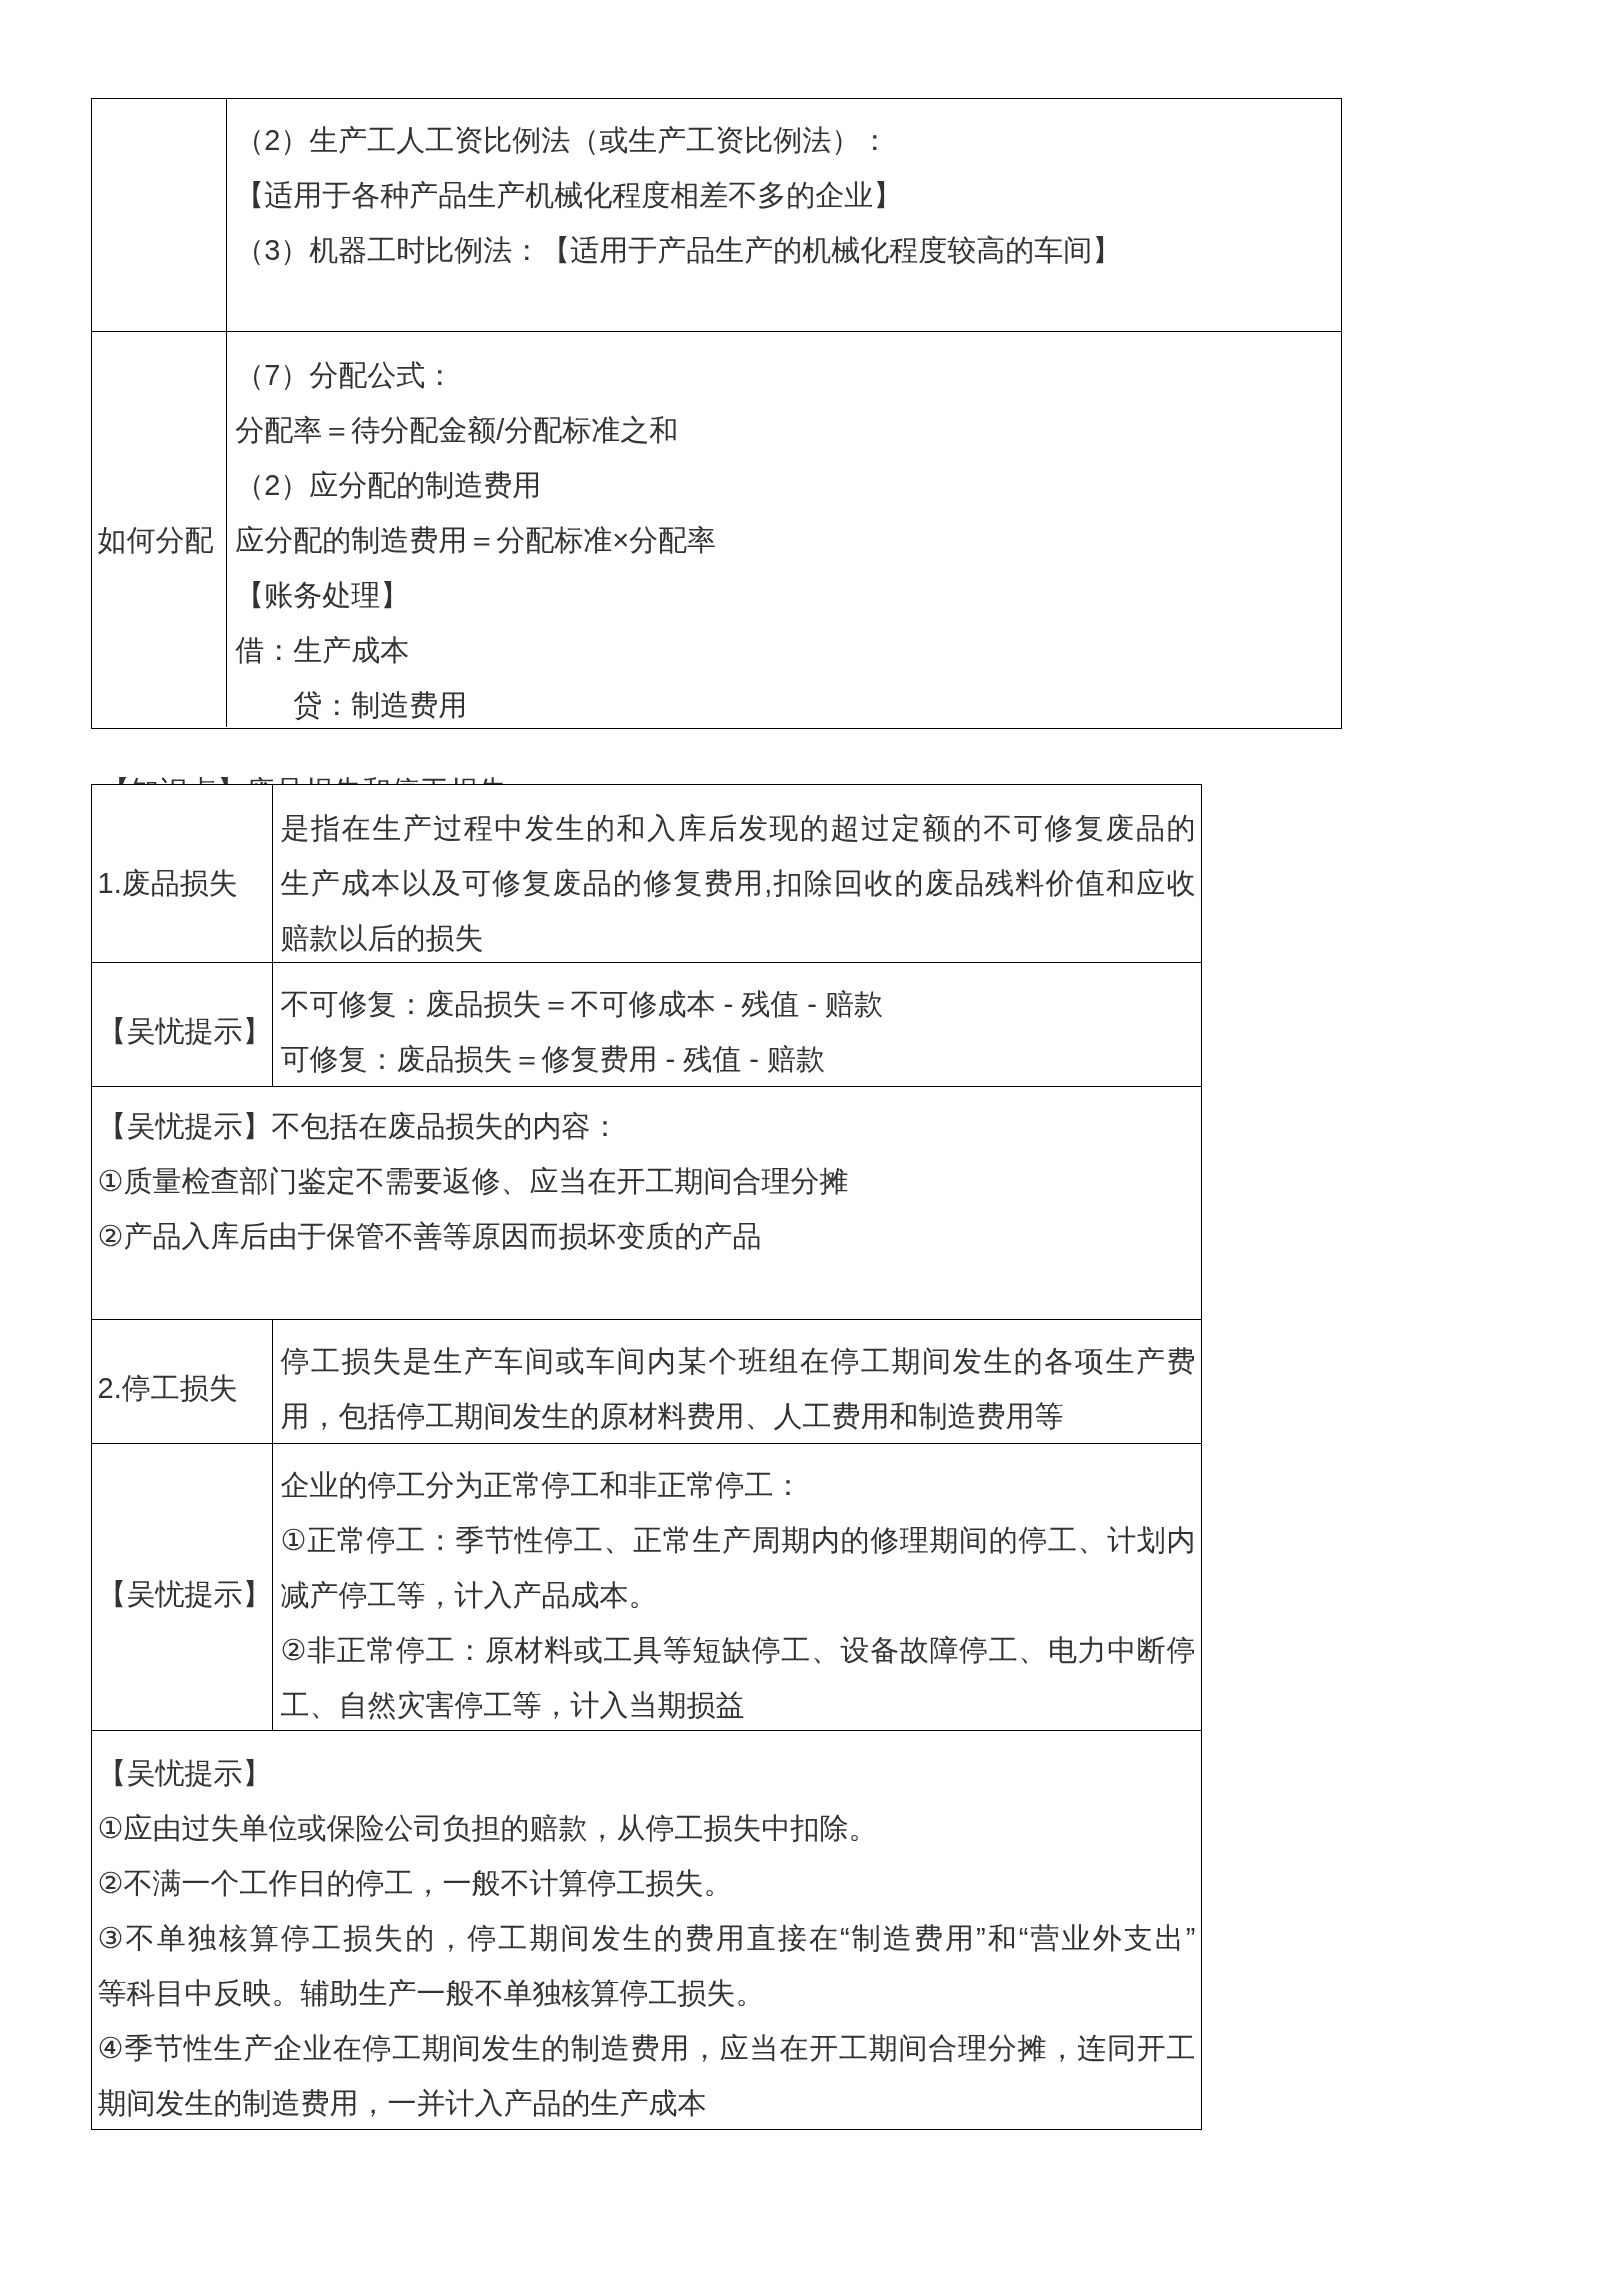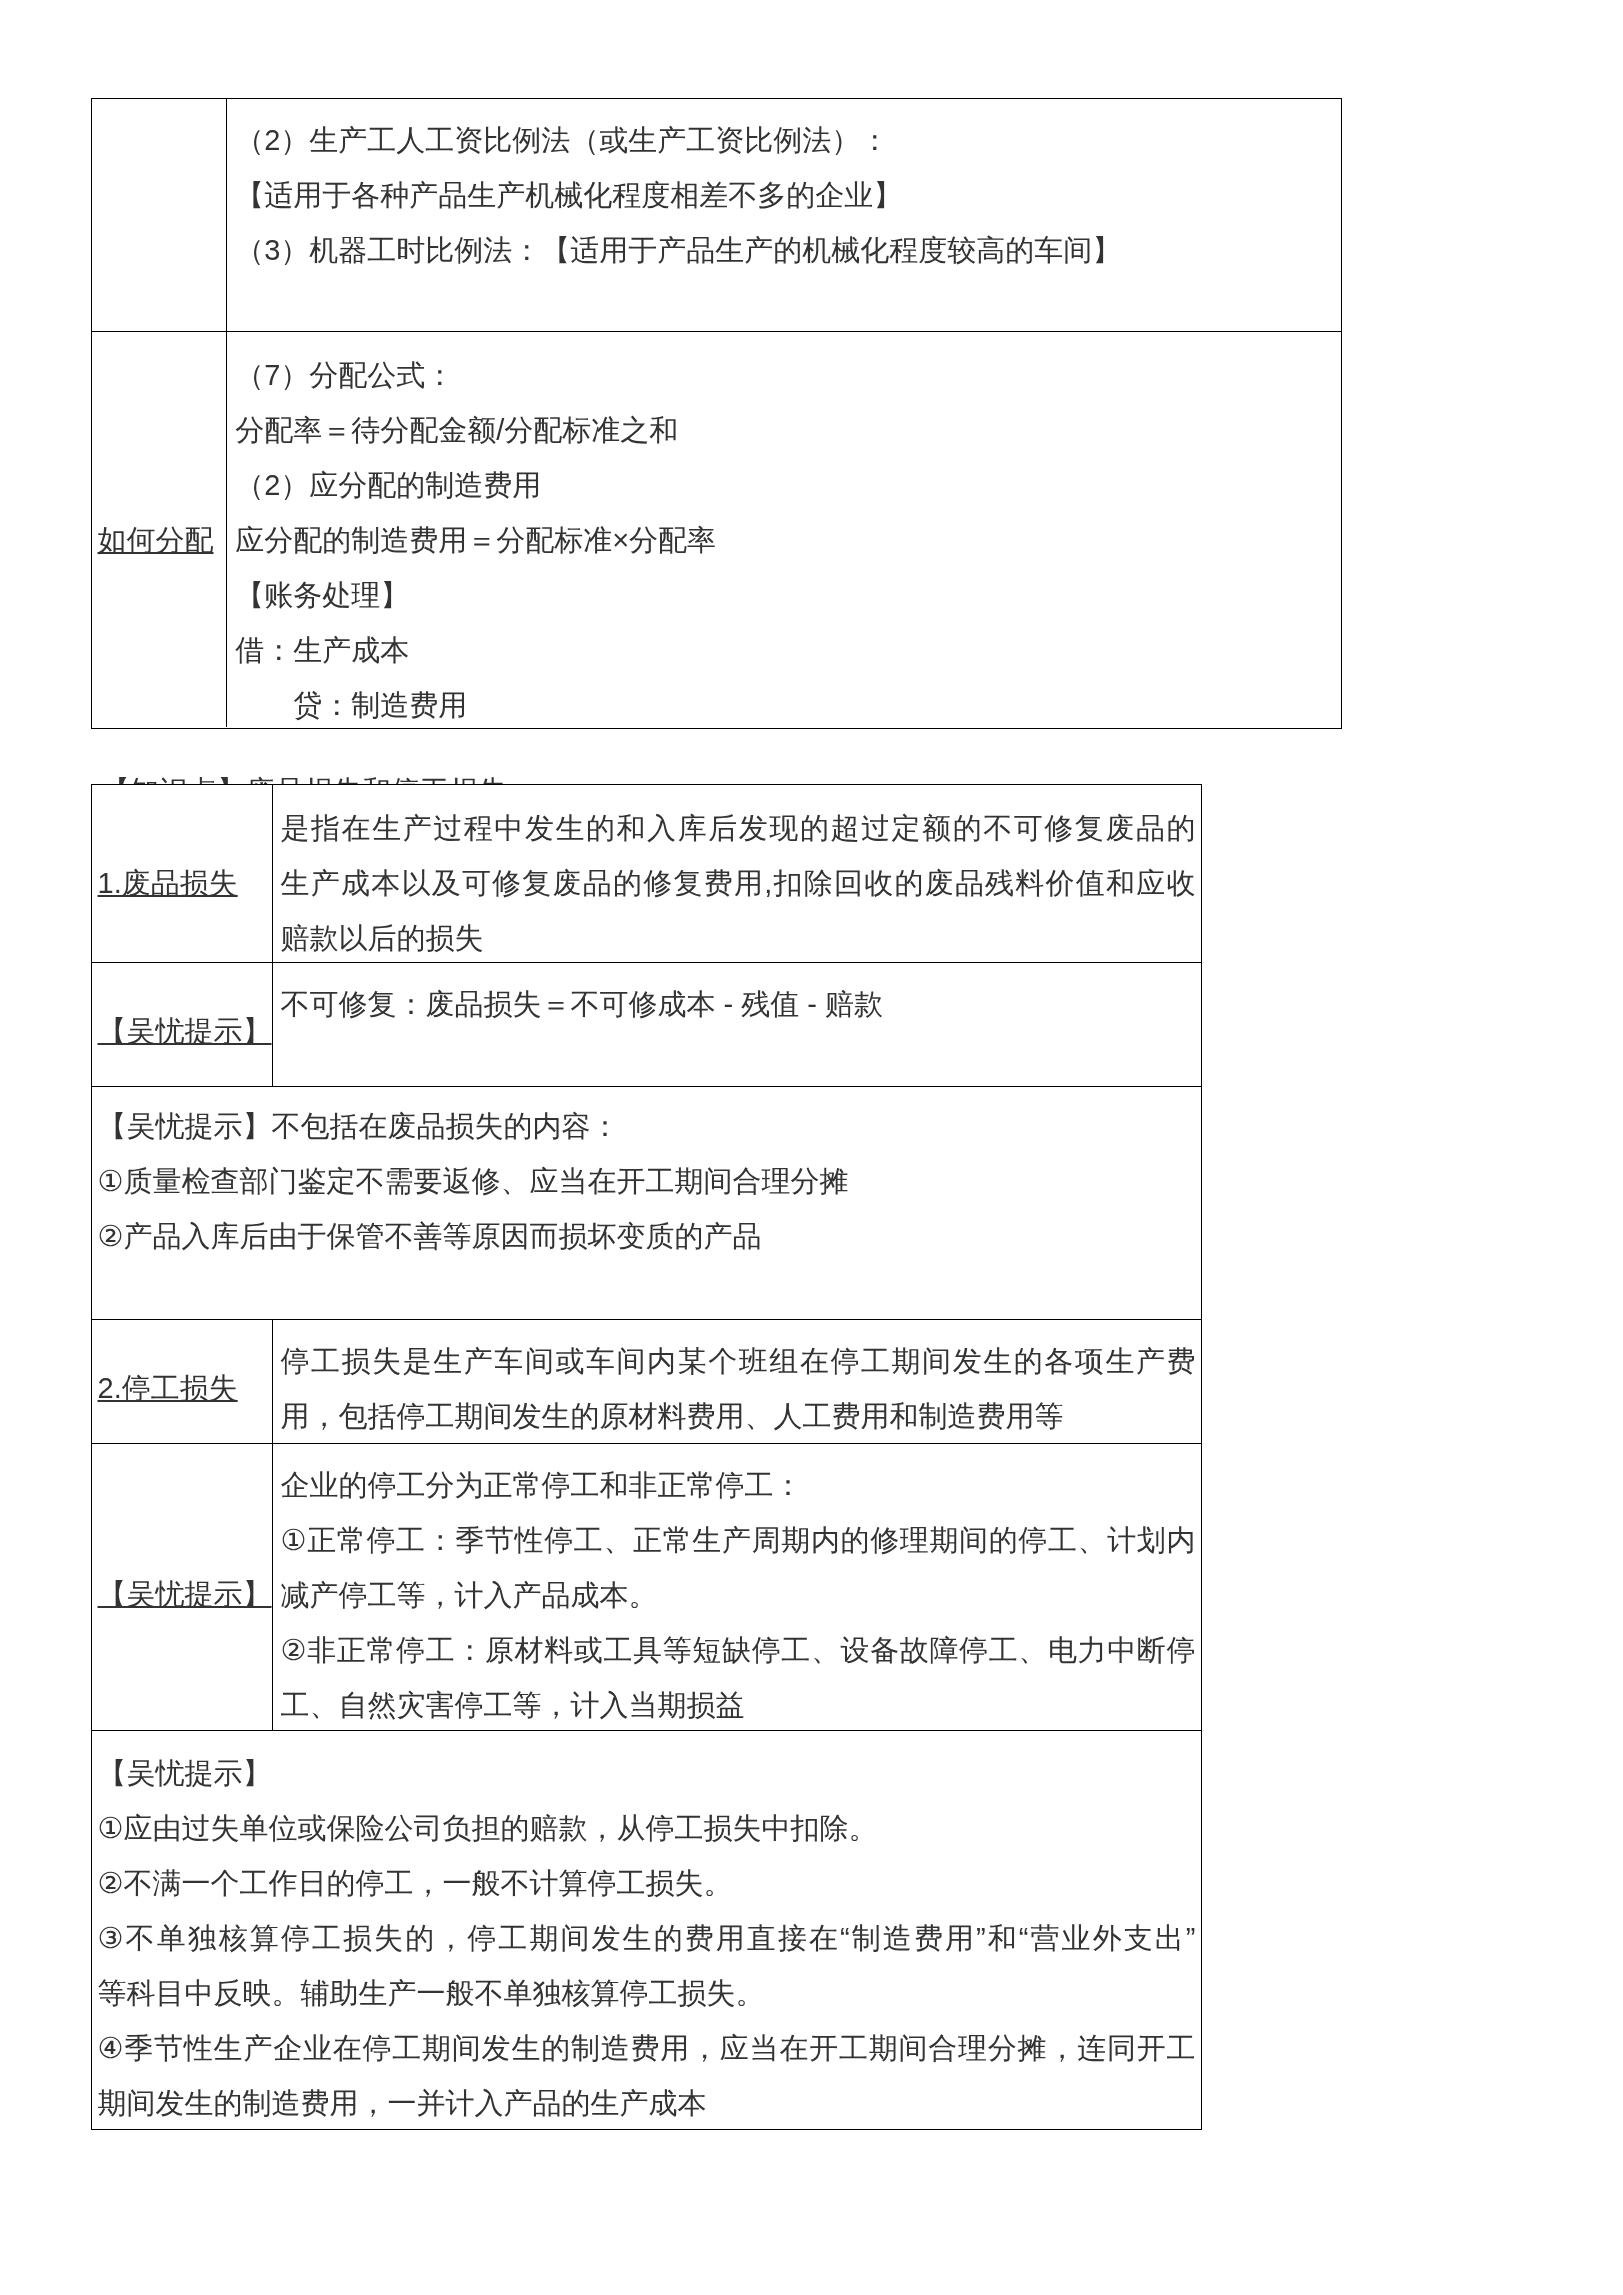--- a/index.html
+++ b/index.html
@@ -6,21 +6,21 @@
   body {
     width: 1623px; height: 2295px; position: relative; overflow: hidden;
     font-family: "Liberation Sans", "DejaVu Sans", sans-serif;
     font-size: 29px; color: #333333;
   }
   .tbl { position: absolute; border: 1.4px solid #000; box-sizing: border-box; background: #fff; }
   .row { display: flex; border-bottom: 1.4px solid #000; box-sizing: content-box; }
   .row.last { border-bottom: none; }
   .lab {
     flex: none; box-sizing: border-box; border-right: 1.4px solid #000;
-    display: flex; align-items: center; padding-left: 5.5px; white-space: nowrap; text-decoration: underline;
+    display: flex; align-items: center; padding-left: 5.5px; white-space: nowrap;
   }
   .t1 .lab { width: 135px; }
   .t2 .lab { width: 181px; }
   .cnt { flex: 1; min-width: 0; box-sizing: border-box; padding-right: 5.5px; }
   .t1 .cnt { padding-left: 8.2px; }
   .t2 .cnt { padding-left: 7.5px; }
   .t2 .full { padding-left: 5.5px; }
   .ln { display: block; height: 55px; line-height: 55px; white-space: nowrap; }
   .ln.j { text-align: justify; text-align-last: justify; }
   .heading { position: absolute; left: 101px; top: 764px; height: 55px; line-height: 55px; white-space: nowrap; }
@@ -71,20 +71,21 @@
       <span class="ln">赔款以后的损失</span>
     </div>
   </div>
 
   <div class="row" style="height:123px;">
     <div class="lab" style="padding-top:14.3px;">
       <span class="ln">【吴忧提示】</span>
     </div>
     <div class="cnt" style="padding-top:14.3px;">
       <span class="ln">不可修复：废品损失＝不可修成本 - 残值 - 赔款</span>
+      <span class="ln">可修复：废品损失＝修复费用 - 残值 - 赔款</span>
     </div>
   </div>
 
   <div class="row" style="height:232px;">
     <div class="cnt full" style="padding-top:11.6px;">
       <span class="ln">【吴忧提示】不包括在废品损失的内容：</span>
       <span class="ln">①质量检查部门鉴定不需要返修、应当在开工期间合理分摊</span>
       <span class="ln">②产品入库后由于保管不善等原因而损坏变质的产品</span>
     </div>
   </div>

